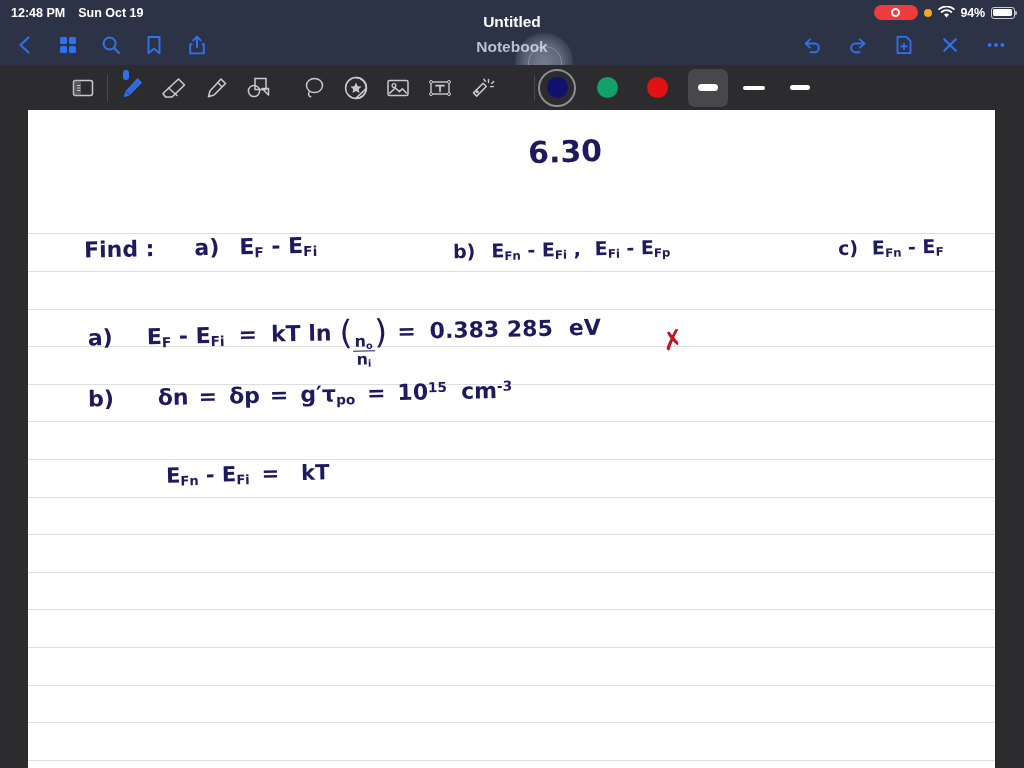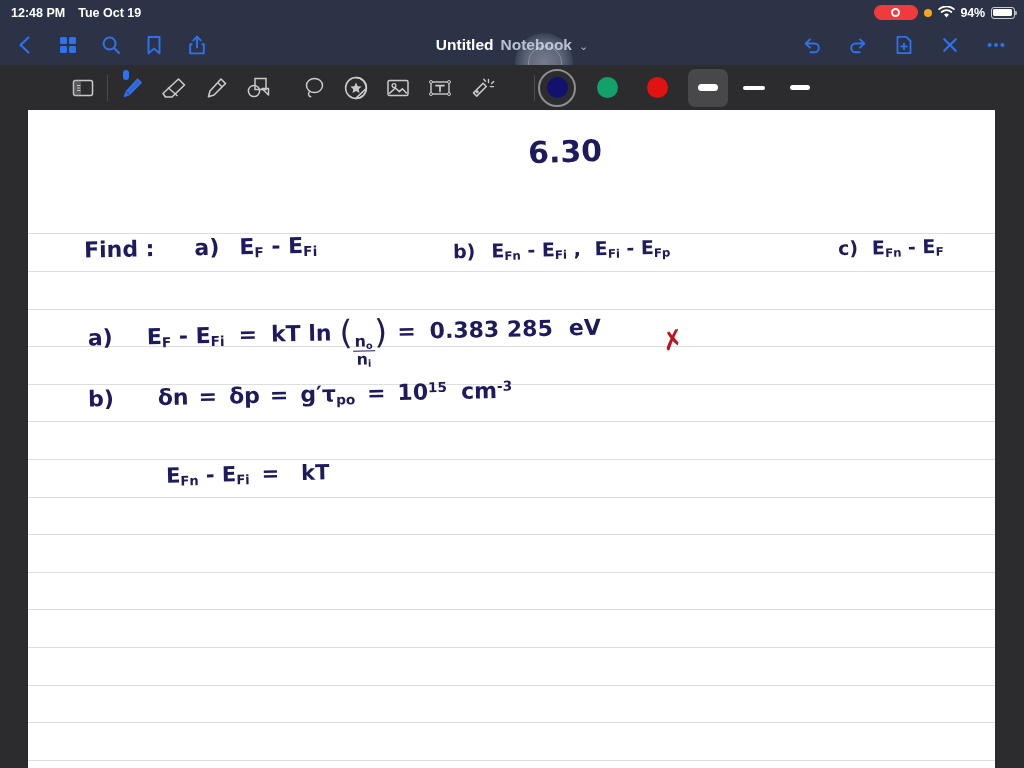--- a/index.html
+++ b/index.html
@@ -54,20 +54,21 @@
     display: flex; align-items: center;
   }
   .nav-left { display: flex; align-items: center; gap: 21px; padding-left: 14px; }
   .nav-right { margin-left: auto; display: flex; align-items: center; gap: 24px; padding-right: 17px; }
   .nav-icon { width: 22px; height: 22px; display: block; cursor: pointer; }
   .nav-icon svg { display: block; }
   .doc-title {
     position: absolute; left: 0; right: 0; top: 0; height: 40px;
     display: flex; align-items: center; justify-content: center; gap: 7px;
     pointer-events: none;
+    flex-direction: column;
   }
   .doc-title .t-strong { color: #ffffff; font-size: 15.5px; font-weight: bold; }
   .doc-title .t-soft  { color: #b9c0d0; font-size: 15.5px; font-weight: bold; }
   .t-chevron { color: #aab2c4; font-size: 11px; margin-top: 2px; }
   .touch-dot {
     position: absolute; left: 515px; top: 8px;
     width: 58px; height: 58px; border-radius: 50%;
     background: radial-gradient(circle, rgba(220,226,240,.42) 0%, rgba(200,210,230,.30) 46%, rgba(180,192,215,.14) 66%, rgba(160,172,200,0) 78%);
     pointer-events: none;
   }
@@ -153,21 +154,21 @@
   }
 </style>
 </head>
 <body>
 
 <div id="app">
 
   <div class="statusbar">
     <div class="sb-left">
       <span>12:48 PM</span>
-      <span>Tue Oct 19</span>
+      <span>Sun Oct 19</span>
     </div>
     <div class="sb-right">
       <div class="rec-pill">
         <div class="ring"></div>
       </div>
       <div class="orange-dot"></div>
       <svg class="wifi" width="17" height="13" viewBox="0 0 17 13">
         <path d="M8.5 11.6 L11 8.6 A4 4 0 0 0 6 8.6 Z" fill="#ffffff"></path>
         <path d="M3.6 6.0 A7.4 7.4 0 0 1 13.4 6.0" stroke="#ffffff" stroke-width="1.7" fill="none" stroke-linecap="round"></path>
         <path d="M1.1 3.2 A11 11 0 0 1 15.9 3.2" stroke="#ffffff" stroke-width="1.7" fill="none" stroke-linecap="round"></path>

